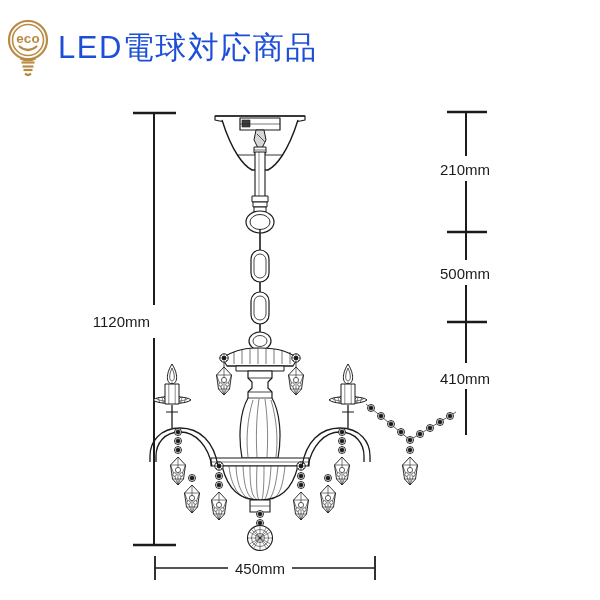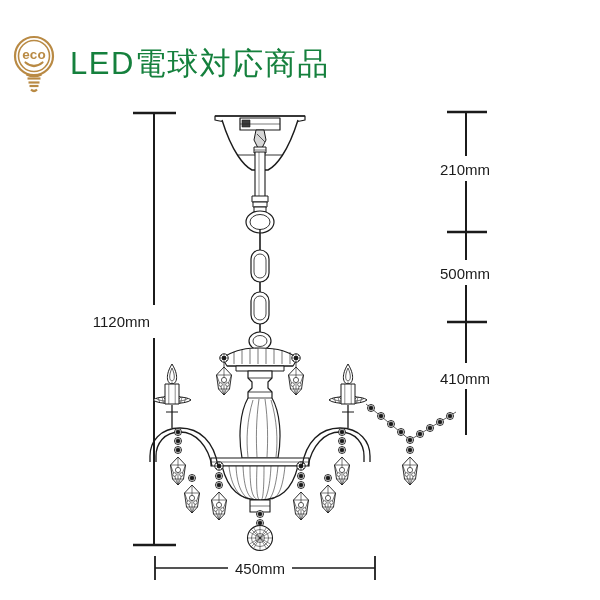--- a/index.html
+++ b/index.html
@@ -16,39 +16,39 @@
   }
   #root {
     position: relative;
     width: 600px;
     height: 600px;
     background: #ffffff;
   }
   .header {
     position: absolute;
     left: 0;
-    top: 30px;
+    top: 14px;
     width: 600px;
     height: 66px;
     display: flex;
     align-items: center;
-    padding-left: 8px;
+    padding-left: 2px;
     box-sizing: border-box;
   }
   .eco-badge {
     width: 52px;
     height: 60px;
     flex: 0 0 auto;
     display: block;
   }
   .header-title {
-    margin-left: 10px;
+    margin-left: 4px;
     font-size: 31px;
     letter-spacing: 1.5px;
-    color: #15803d;
+    color: #1d4ed8;
     font-family: "Liberation Sans", sans-serif;
     white-space: nowrap;
     line-height: 1;
   }
   .drawing {
     position: absolute;
     left: 0;
     top: 0;
     width: 600px;
     height: 600px;

